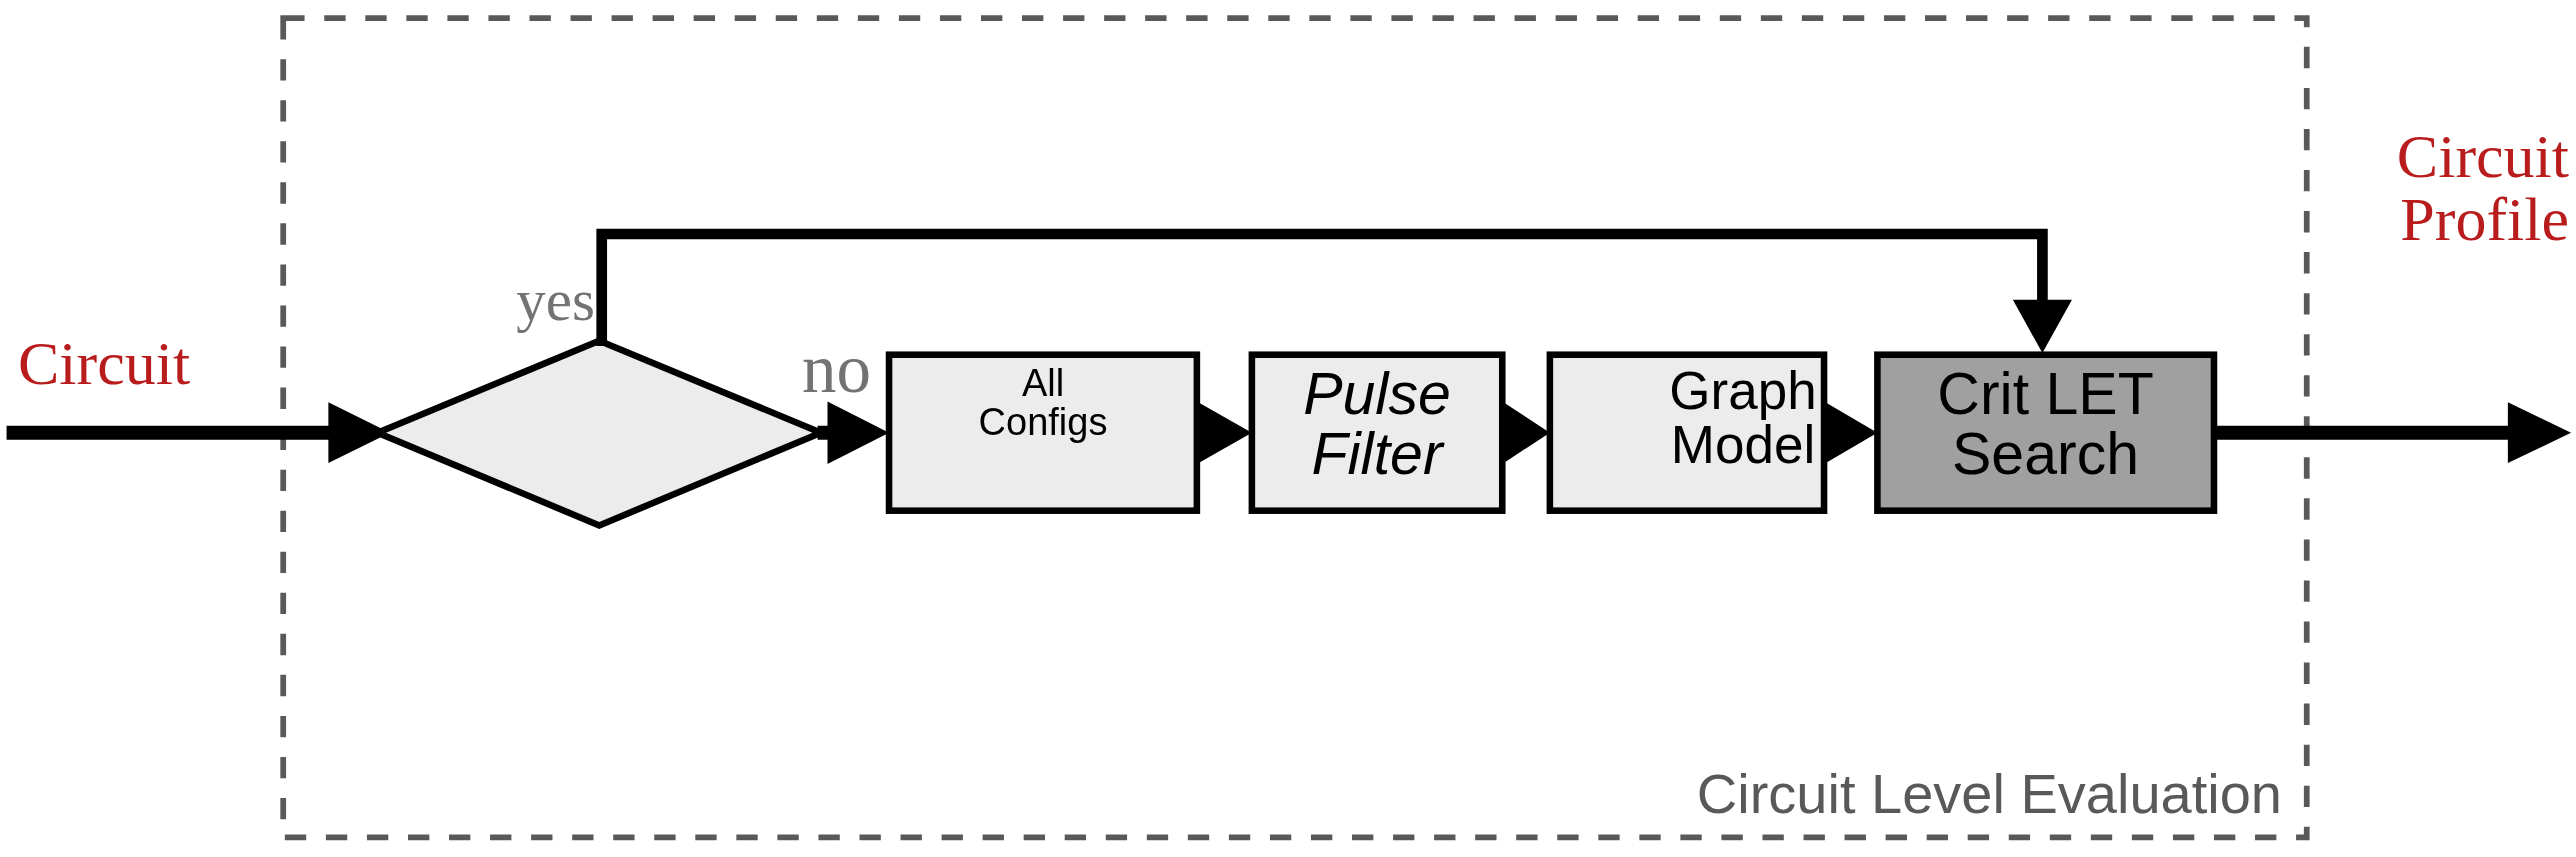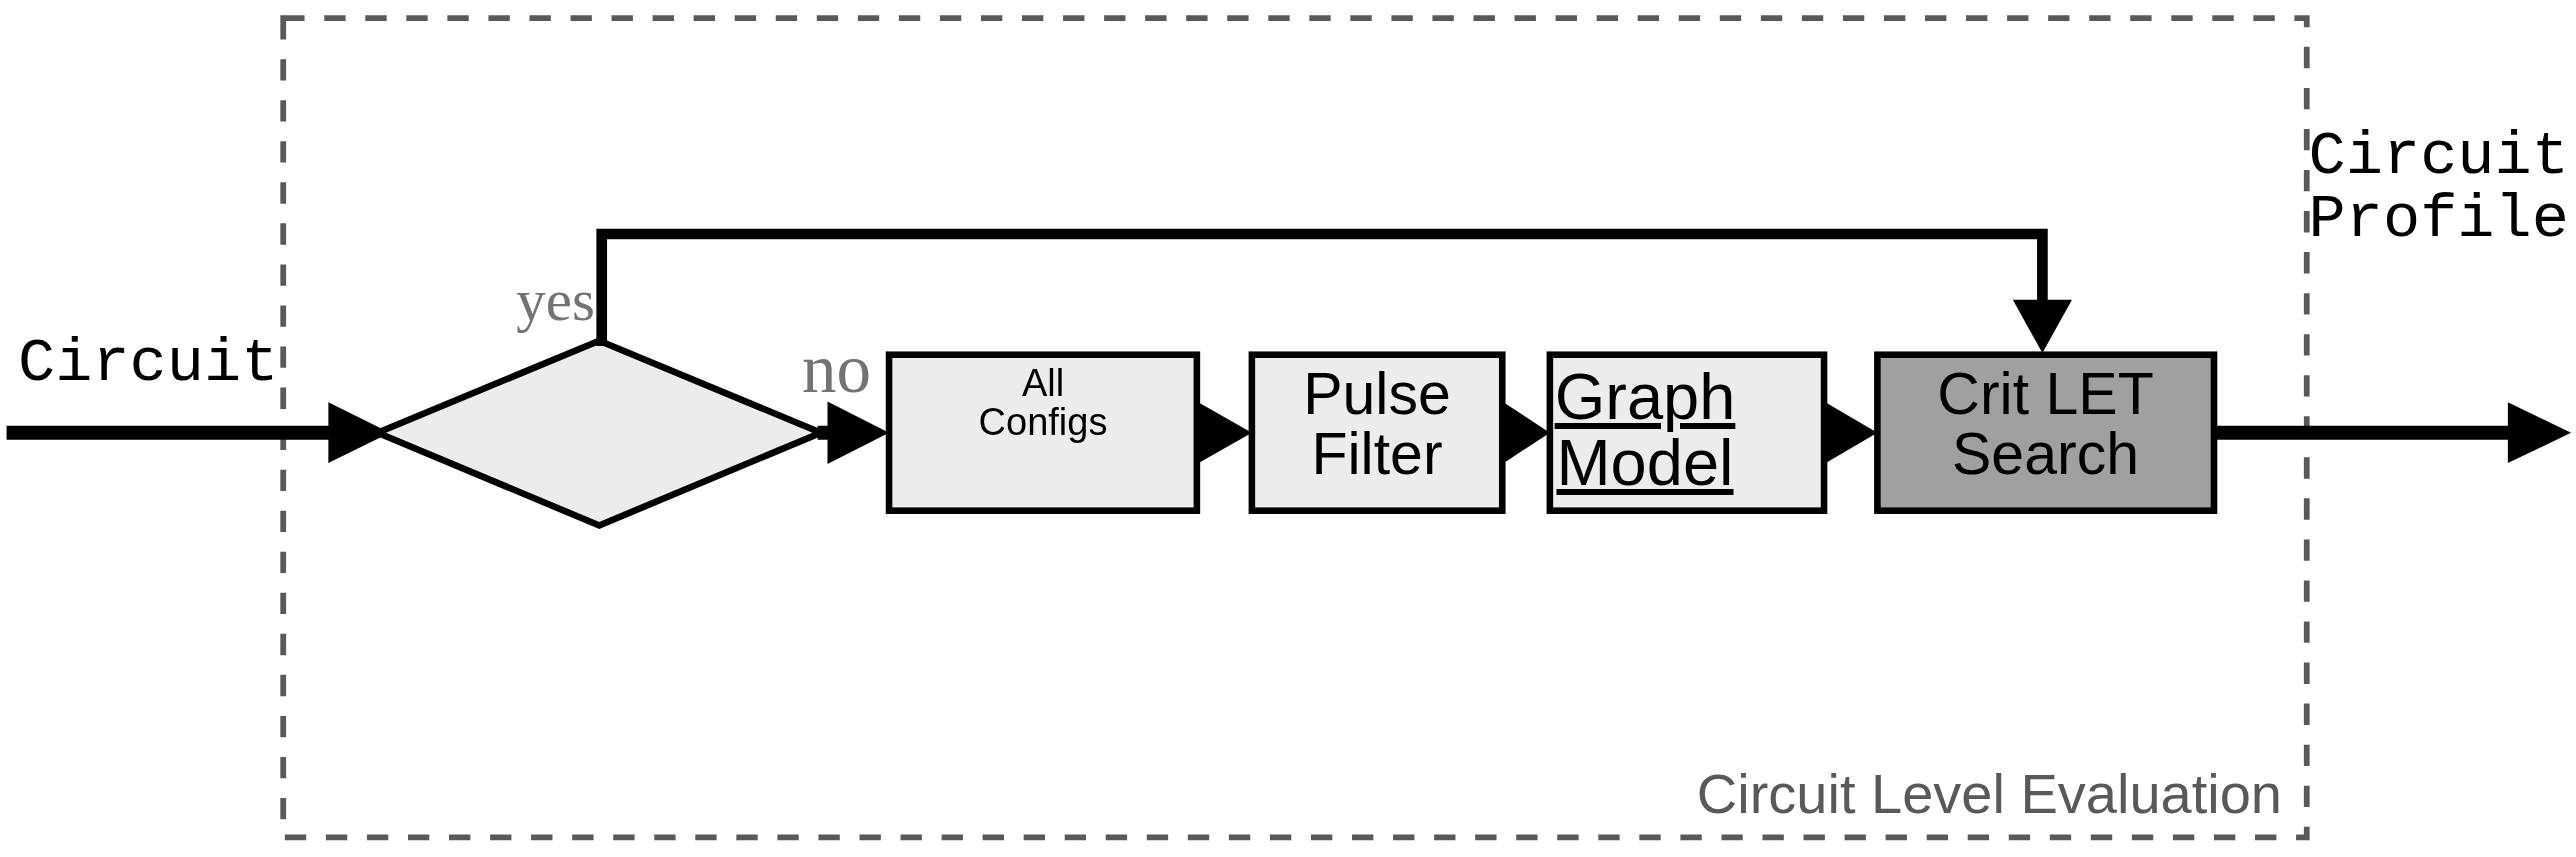--- a/index.html
+++ b/index.html
@@ -30,22 +30,22 @@
     position: absolute;
     text-align: center;
     color: #000000;
     font-family: "Liberation Sans", sans-serif;
     line-height: 1.02;
     white-space: pre-line;
     pointer-events: none;
   }
   .io-label {
     position: absolute;
-    color: #000000;
-    font-family: Liberation Mono, monospace;
+    color: #b91c1c;
+    font-family: Liberation Serif, serif;
     line-height: 1.02;
     white-space: pre-line;
   }
   .edge-label {
     position: absolute;
     color: #737373;
     font-family: Liberation Serif, serif;
     line-height: 1.0;
   }
   .group-label {
@@ -121,24 +121,24 @@
   <div class="io-label" style="left:18px; top:332px; width:254px; font-size:62px; text-align:left;">Circuit</div>
 
 
   <div class="edge-label" style="left:472px; top:271px; width:123px; font-size:59px; text-align:right;">yes</div>
 
   <div class="edge-label" style="left:772px; top:335px; width:99px; font-size:69px; text-align:right;">no</div>
 
   <div class="node-label" style="left:889px; top:364px; width:308px; font-size:38px;">All
 Configs</div>
 
-  <div class="node-label" style="left:1252px; top:364px; width:250px; font-size:59px;">Pulse
+  <div class="node-label" style="left:1252px; top:364px; width:250px; font-size:59px;font-style:italic;">Pulse
 Filter</div>
 
-  <div class="node-label" style="left:1508px; top:364px; width:274px; font-size:65px;text-decoration:underline;">Graph
+  <div class="node-label" style="left:1606px; top:364px; width:274px; font-size:53px;">Graph
 Model</div>
 
   <div class="node-label" style="left:1877px; top:364px; width:337px; font-size:59px;">Crit LET
 Search</div>
 
   <div class="io-label" style="left:2290px; top:125px; width:279px; font-size:62px; text-align:right;">Circuit
 Profile</div>
 
   <div class="group-label" style="left:1445px; top:766px; width:837px; font-size:56px; text-align:right;">Circuit Level Evaluation</div>
 

